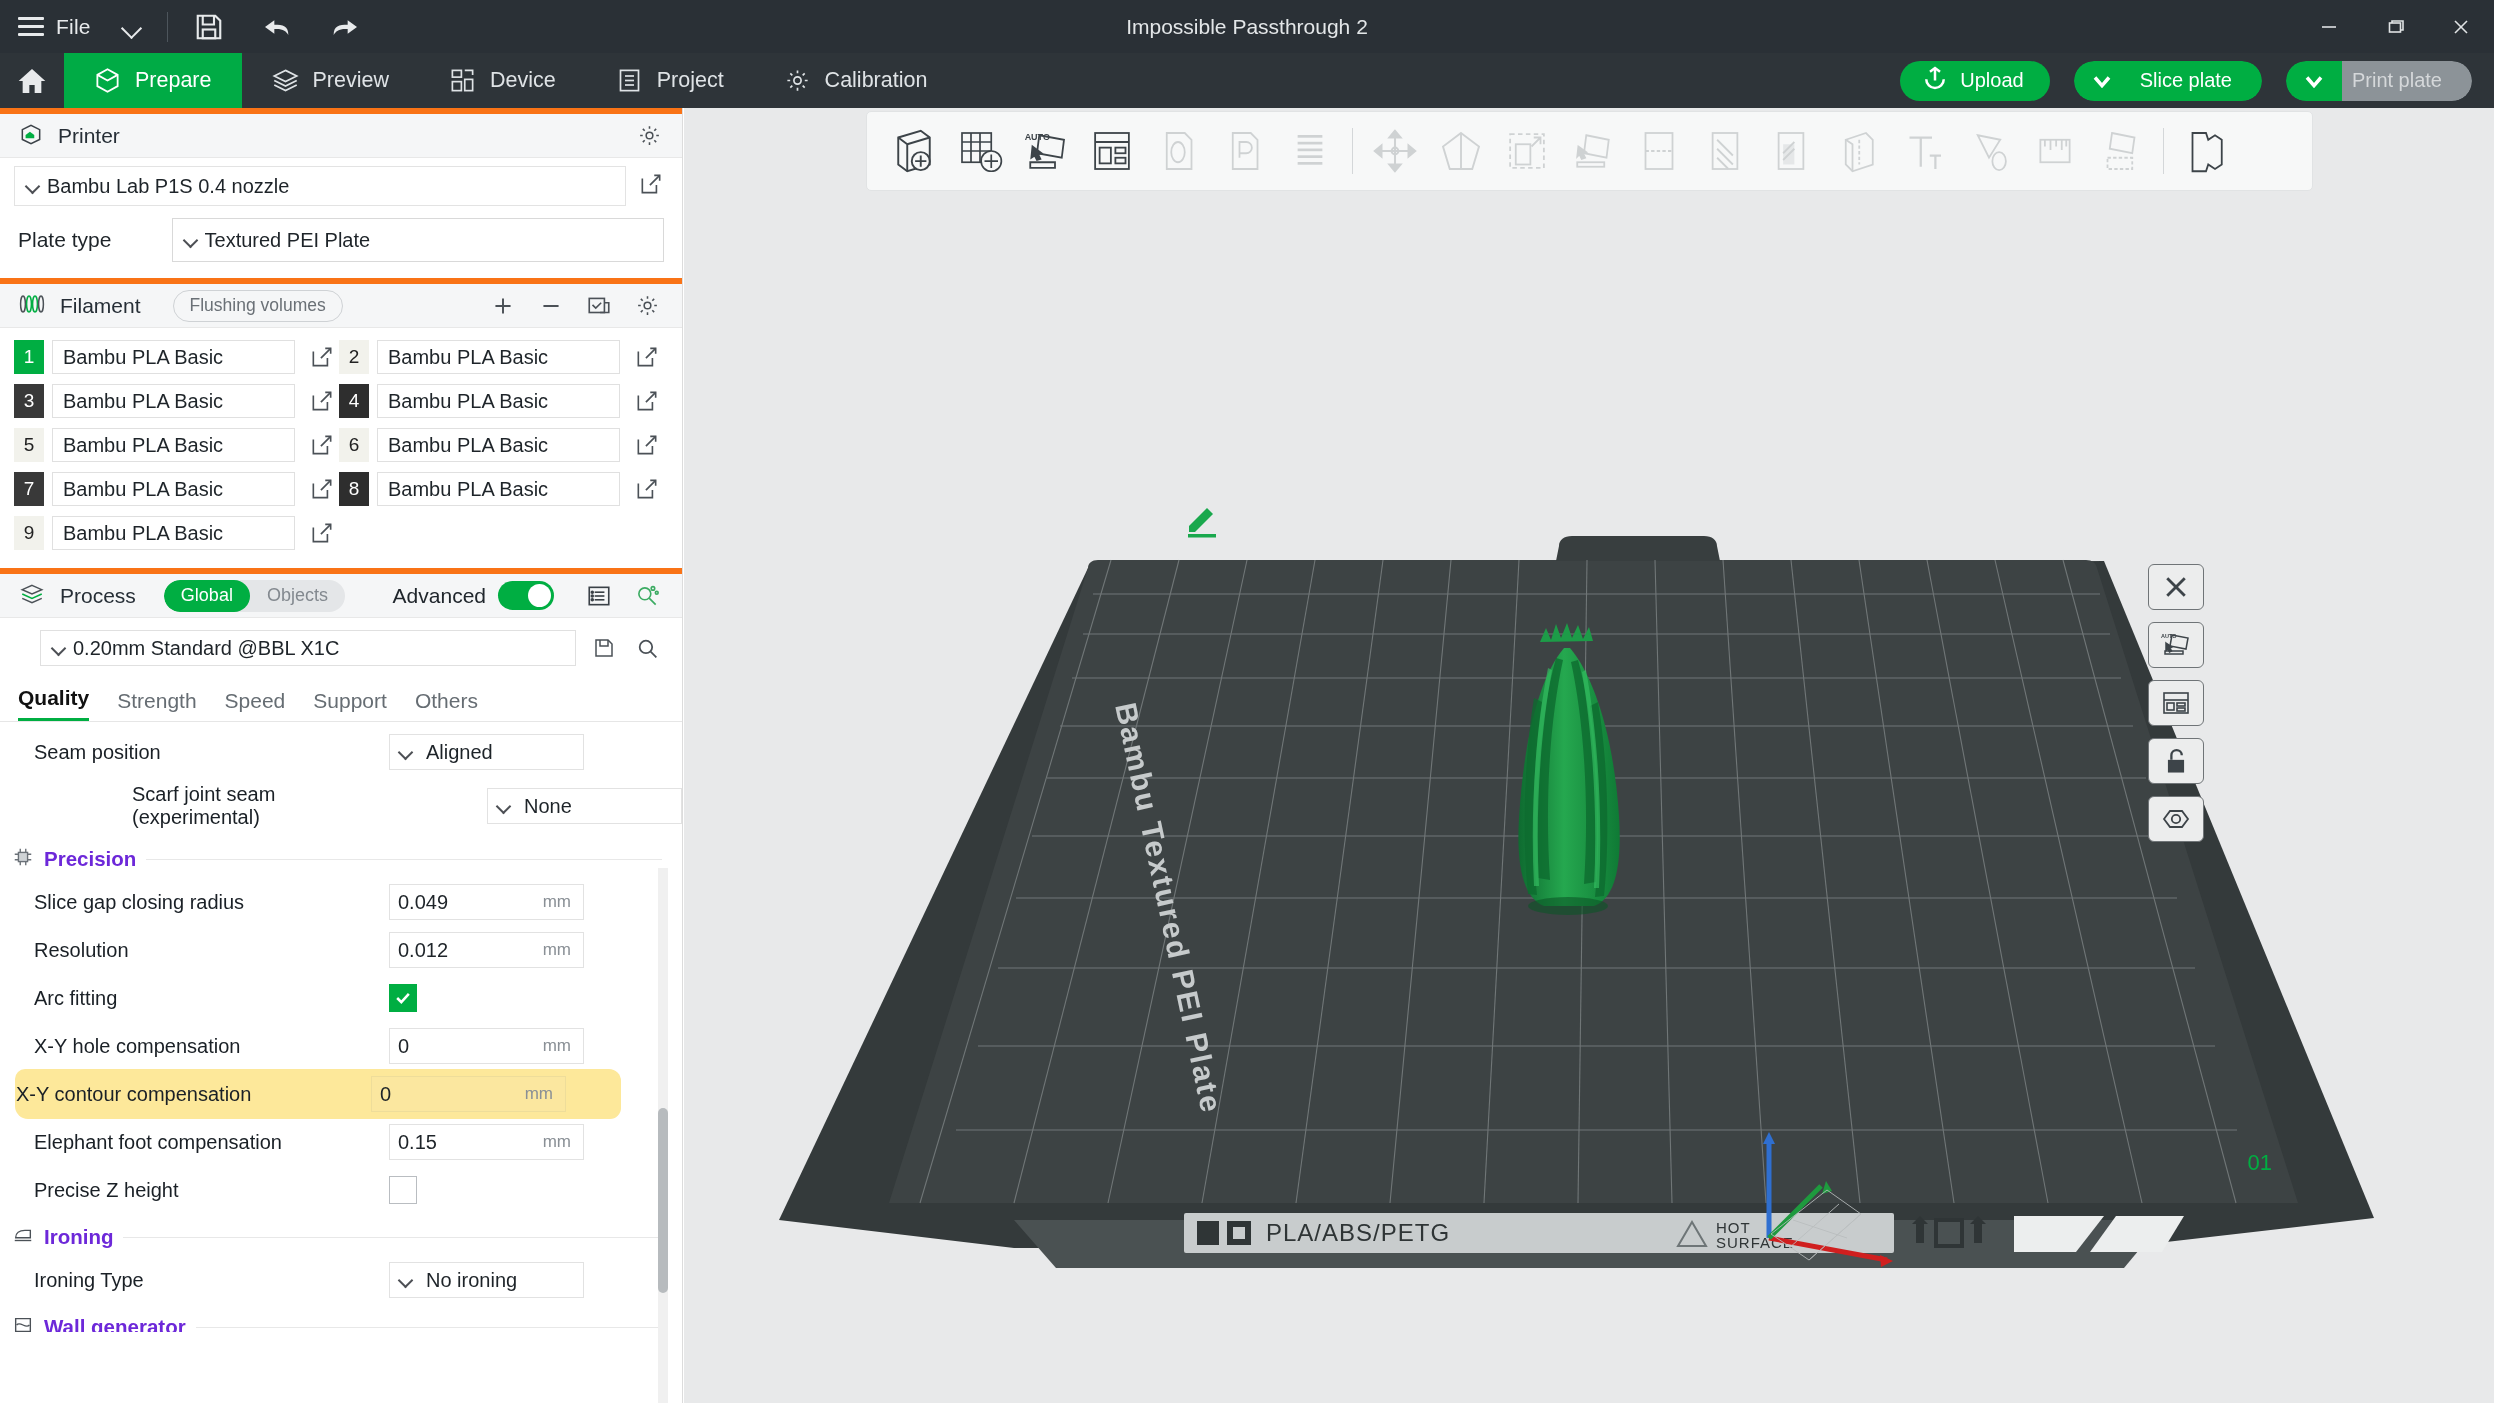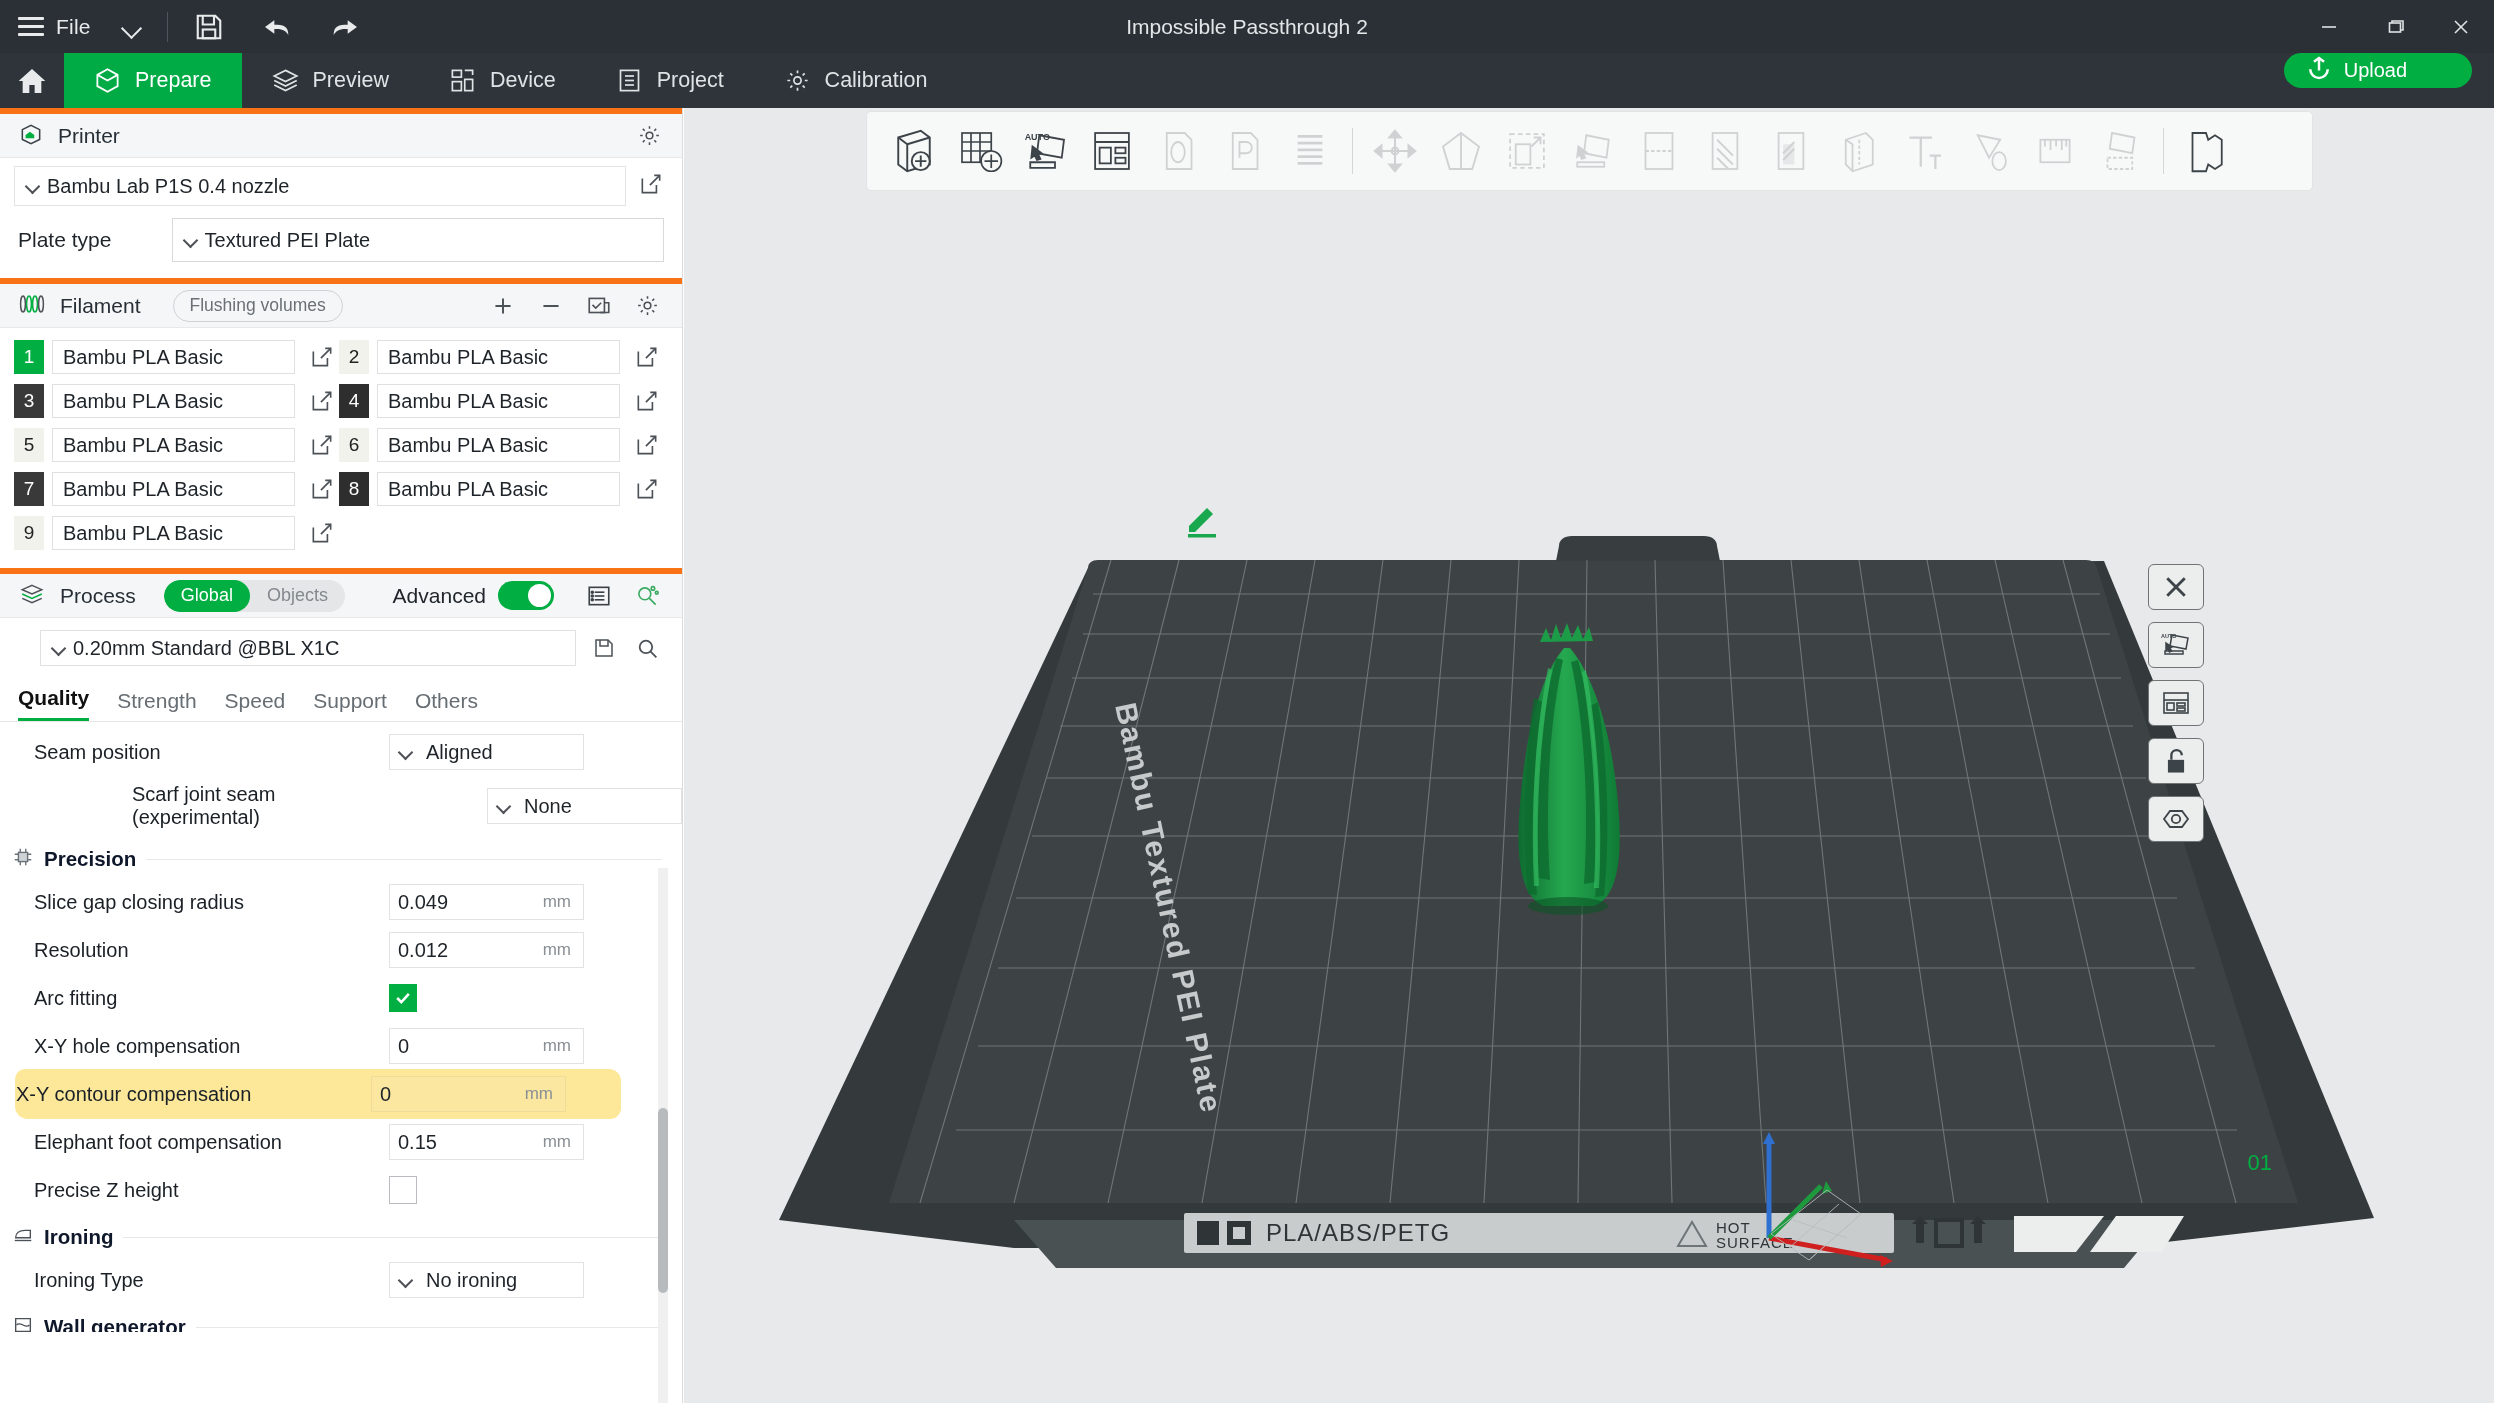--- a/index.html
+++ b/index.html
@@ -55,21 +55,21 @@
     width: 64px; display: flex; align-items: center; justify-content: center; cursor: pointer;
   }
   .nav-tab {
     display: flex; align-items: center; gap: 14px;
     padding: 0 30px; color: #dfe3e6; font-size: 21.5px; cursor: pointer;
   }
   .nav-tab.active { background: #00ab45; color: #fff; }
   .nav-tab .nav-ico { display: flex; align-items: center; }
   .nav-right {
     position: absolute; right: 22px; top: 0; height: 55px;
-    display: flex; gap: 18px; flex-direction: column;
+    display: flex; align-items: center; gap: 24px;
   }
   .btn-upload {
     display: flex; align-items: center; gap: 10px;
     height: 40px; padding: 0 26px 0 20px;
     background: #00ae42; color: #fff; border-radius: 20px;
     font-size: 20px; cursor: pointer;
   }
   .split-btn { display: flex; align-items: stretch; height: 40px; border-radius: 20px; overflow: hidden; cursor: pointer; }
   .split-chev {
     width: 56px; background: #00ae42; display: flex; align-items: center; justify-content: center;
@@ -174,21 +174,21 @@
     display: flex; align-items: center; padding: 0 8px; gap: 12px; font-size: 20px; color: #1e2429; cursor: text;
   }
   .pfield.combo-f { cursor: pointer; }
   .punit { font-size: 17px; color: #8a9096; margin-left: auto; padding-right: 4px; }
   .pcheck {
     width: 28px; height: 28px; border: 1px solid #b9bdc1; background: #fff; cursor: pointer;
   }
   .pcheck.on { background: #00ae42; border-color: #00ae42; display: flex; align-items: center; justify-content: center; }
 
   .grp-hdr { display: flex; align-items: center; gap: 10px; padding: 10px 20px 6px 12px; }
-  .grp-hdr .gt { font-size: 20.5px; font-weight: bold; color: #0f172a; white-space: nowrap; }
+  .grp-hdr .gt { font-size: 20.5px; font-weight: bold; color: #6d28d9; white-space: nowrap; }
   .grp-line { flex: 1; height: 1px; background: #e8e8e8; }
 
   .hl-row { position: relative; padding-left: 16px; }
   .hl-bg {
     position: absolute; left: 18px; top: 2px; width: 600px; height: 44px;
     background: #fde89a; border-radius: 7px 9px 8px 10px;
     box-shadow: 0 0 0 3px #fde89a;
     z-index: 0;
   }
   .hl-row .plabel, .hl-row .pfield { position: relative; z-index: 1; }

